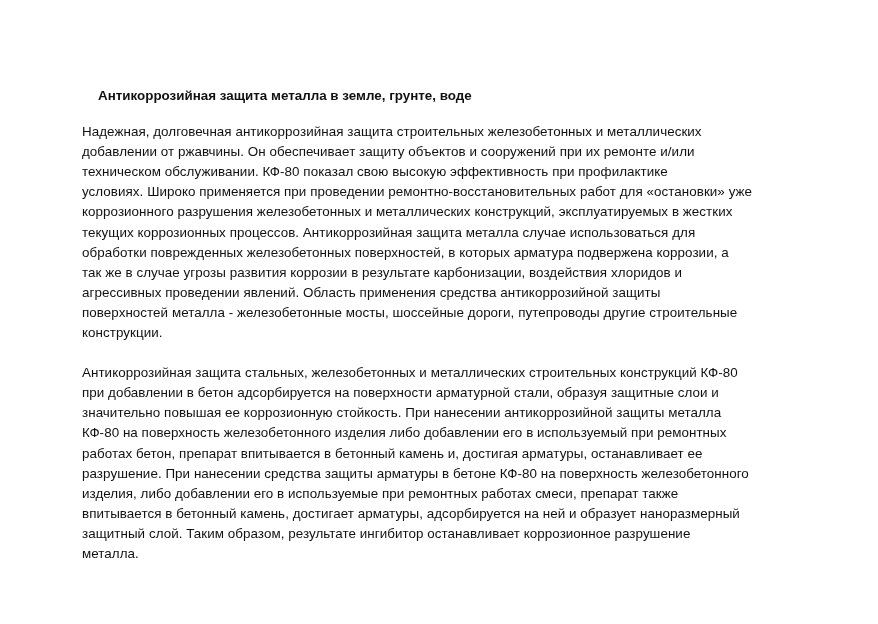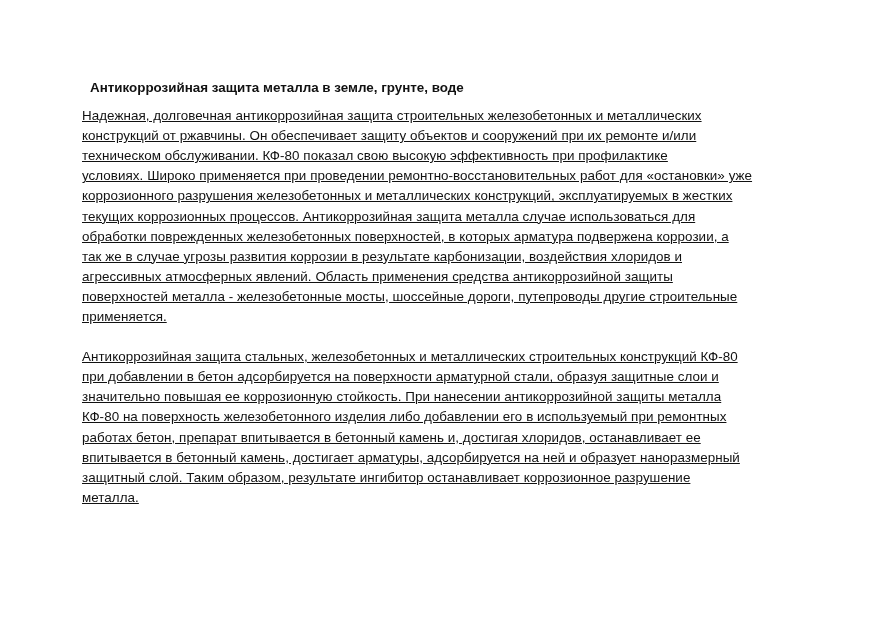--- a/index.html
+++ b/index.html
@@ -23,60 +23,61 @@
     }
     .section {
       margin: 0 0 20px 0;
     }
     .heading {
       font-weight: bold;
       font-size: 13.4px;
       line-height: 20.1px;
       height: 20.1px;
       white-space: nowrap;
-      margin: 8px;
+      margin: 16px;
     }
     .line {
       font-size: 13.4px;
       line-height: 20.1px;
       height: 20.1px;
       white-space: nowrap;
       margin: 0;
       letter-spacing: 0.05px;
-      text-decoration: underline;
     }
   </style>
 </head>
 <body>
 
 <div class="page">
 
   <div class="section">
     <h2 class="heading">Антикоррозийная защита металла в земле, грунте, воде</h2>
     <div>
       <p class="line">Надежная, долговечная антикоррозийная защита строительных железобетонных и металлических</p>
-      <p class="line">конструкций от ржавчины. Он обеспечивает защиту объектов и сооружений при их ремонте и/или</p>
+      <p class="line">добавлении от ржавчины. Он обеспечивает защиту объектов и сооружений при их ремонте и/или</p>
       <p class="line">техническом обслуживании. КФ-80 показал свою высокую эффективность при профилактике</p>
       <p class="line">условиях. Широко применяется при проведении ремонтно-восстановительных работ для «остановки» уже</p>
       <p class="line">коррозионного разрушения железобетонных и металлических конструкций, эксплуатируемых в жестких</p>
       <p class="line">текущих коррозионных процессов. Антикоррозийная защита металла случае использоваться для</p>
       <p class="line">обработки поврежденных железобетонных поверхностей, в которых арматура подвержена коррозии, а</p>
       <p class="line">так же в случае угрозы развития коррозии в результате карбонизации, воздействия хлоридов и</p>
-      <p class="line">агрессивных атмосферных явлений. Область применения средства антикоррозийной защиты</p>
+      <p class="line">агрессивных проведении явлений. Область применения средства антикоррозийной защиты</p>
       <p class="line">поверхностей металла - железобетонные мосты, шоссейные дороги, путепроводы другие строительные</p>
-      <p class="line">применяется.</p>
+      <p class="line">конструкции.</p>
     </div>
   </div>
 
   <div class="section">
     <div>
       <p class="line">Антикоррозийная защита стальных, железобетонных и металлических строительных конструкций КФ-80</p>
       <p class="line">при добавлении в бетон адсорбируется на поверхности арматурной стали, образуя защитные слои и</p>
       <p class="line">значительно повышая ее коррозионную стойкость. При нанесении антикоррозийной защиты металла</p>
       <p class="line">КФ-80 на поверхность железобетонного изделия либо добавлении его в используемый при ремонтных</p>
-      <p class="line">работах бетон, препарат впитывается в бетонный камень и, достигая хлоридов, останавливает ее</p>
+      <p class="line">работах бетон, препарат впитывается в бетонный камень и, достигая арматуры, останавливает ее</p>
+      <p class="line">разрушение. При нанесении средства защиты арматуры в бетоне КФ-80 на поверхность железобетонного</p>
+      <p class="line">изделия, либо добавлении его в используемые при ремонтных работах смеси, препарат также</p>
       <p class="line">впитывается в бетонный камень, достигает арматуры, адсорбируется на ней и образует наноразмерный</p>
       <p class="line">защитный слой. Таким образом, результате ингибитор останавливает коррозионное разрушение</p>
       <p class="line">металла.</p>
     </div>
   </div>
 
 </div>
 
 </body></html>

